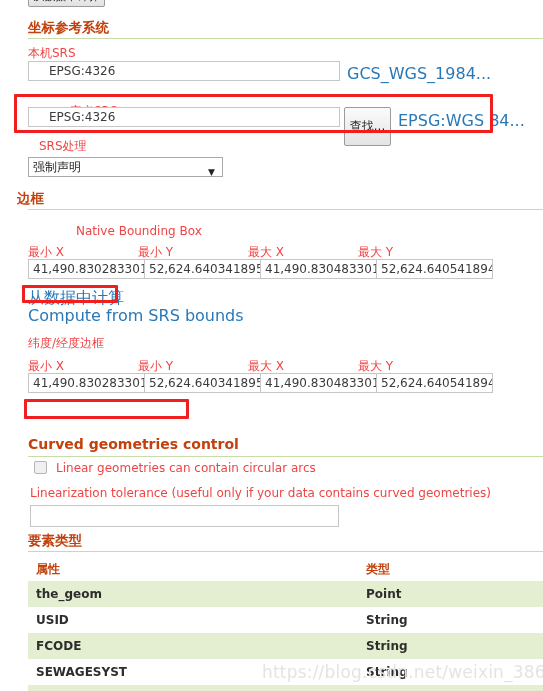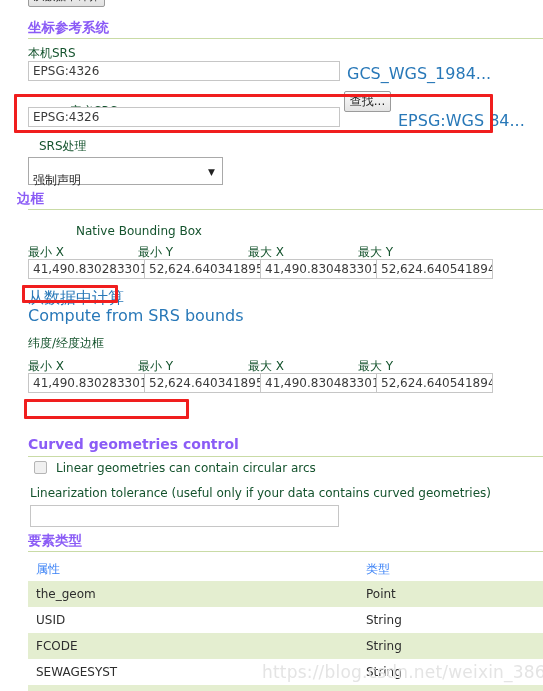--- a/index.html
+++ b/index.html
@@ -39,47 +39,47 @@
     line-height: 17px;
     overflow: hidden;
     white-space: nowrap;
   }
 
   
   .section-head {
     position: absolute;
     font-weight: bold;
     font-size: 13.5px;
-    color: #8b5cf6;
+    color: #c2410c;
     white-space: nowrap;
   }
   .section-rule {
     position: absolute;
     height: 1px;
     background: #c9dba6;
     left: 28px;
     right: 0;
   }
 
   .lbl {
     position: absolute;
     font-size: 12px;
-    color: #14532d;
+    color: #ef4444;
     white-space: nowrap;
   }
 
   .txtin {
     position: absolute;
     box-sizing: border-box;
     border: 1px solid #c6c6c6;
     background: #ffffff;
     font-family: "DejaVu Sans", "Liberation Sans", sans-serif;
     font-size: 12px;
     color: #3b3b3b;
-    padding: 0 4px;
+    padding: 0 20px;
     height: 20px;
     line-height: 18px;
     outline: none;
   }
 
   .lnk {
     position: absolute;
     color: #2878b8;
     font-size: 16px;
     white-space: nowrap;
@@ -102,21 +102,21 @@
 
   .sel {
     position: absolute;
     box-sizing: border-box;
     border: 1px solid #a9a9a9;
     background: #ffffff;
     font-family: "DejaVu Sans", "Liberation Sans", sans-serif;
     font-size: 12px;
     color: #222;
     height: 20px;
-    padding: 13px 4px;
+    padding: 0 4px;
     cursor: pointer;
   }
   .sel .caret {
     position: absolute;
     right: 7px;
     top: 5px;
     font-size: 9px;
     color: #222;
   }
 
@@ -152,25 +152,26 @@
     position: absolute;
     left: 28px;
     width: 515px;
   }
   .tbl .row {
     position: relative;
     height: 26px;
     line-height: 26px;
     font-size: 12px;
     color: #2d2d2d;
+    font-weight: bold;
   }
   .tbl .row.alt { background: #e4eed0; }
   .tbl .row.hdr {
-    font-weight: normal;
-    color: #3b82f6;
+    font-weight: bold;
+    color: #c2410c;
     height: 24px;
     line-height: 24px;
   }
   .tbl .c1 { position: absolute; left: 8px; top: 0; }
   .tbl .c2 { position: absolute; left: 338px; top: 0; }
 
   
   .redbox {
     position: absolute;
     border: 3px solid #f01e1e;
@@ -200,21 +201,21 @@
 
   <div class="section-head" style="left:28px; top:19px;">坐标参考系统</div>
   <div class="section-rule" style="top:38px;"></div>
 
   <div class="lbl" style="left:28px; top:45px;">本机SRS</div>
   <input class="txtin" style="left: 28px; top: 61px; width: 312px;" readonly="" value="EPSG:4326">
   <div class="lnk" style="left:347px; top:64px;">GCS_WGS_1984...</div>
 
   <div class="lbl" style="left:28px; top:103px;margin-left:42px;">定义SRS</div>
   <input class="txtin" style="left: 28px; top: 107px; width: 312px;" value="EPSG:4326">
-  <button class="btn" style="left:344px; top:91px; width:47px; height:21px;">查找...</button>
+  <button class="btn" style="left:344px; top:107px; width:47px; height:39px;">查找...</button>
   <div class="lnk" style="left:398px; top:111px;">EPSG:WGS 84...</div>
 
   <div class="lbl" style="left:28px; top:138px;margin-left:11px;">SRS处理</div>
   <div class="sel" style="left:28px; top:157px; width:195px; line-height:19px;">
     <span>强制声明</span>
     <span class="caret">▼</span>
   </div>
 
   <div class="redbox" style="left:14px; top:94px; width:479px; height:39px;"></div>
 

